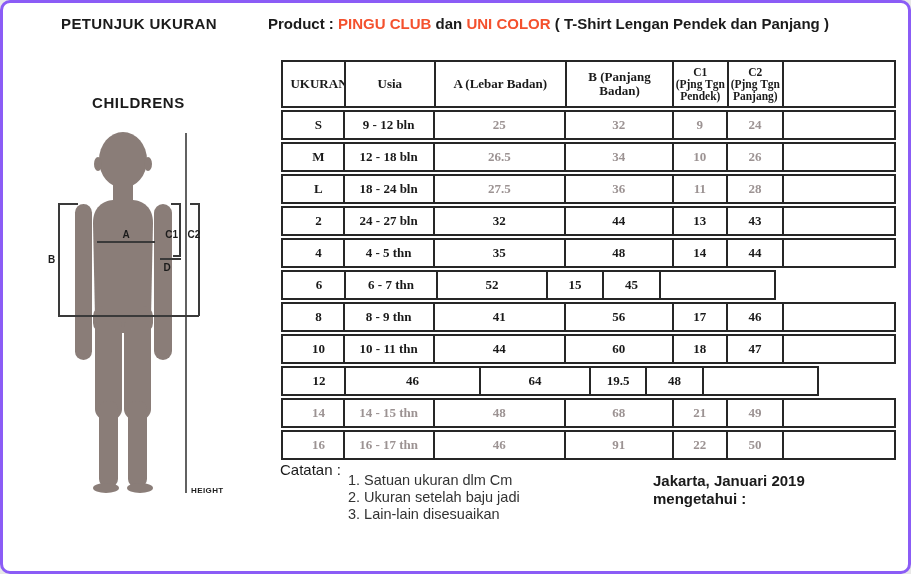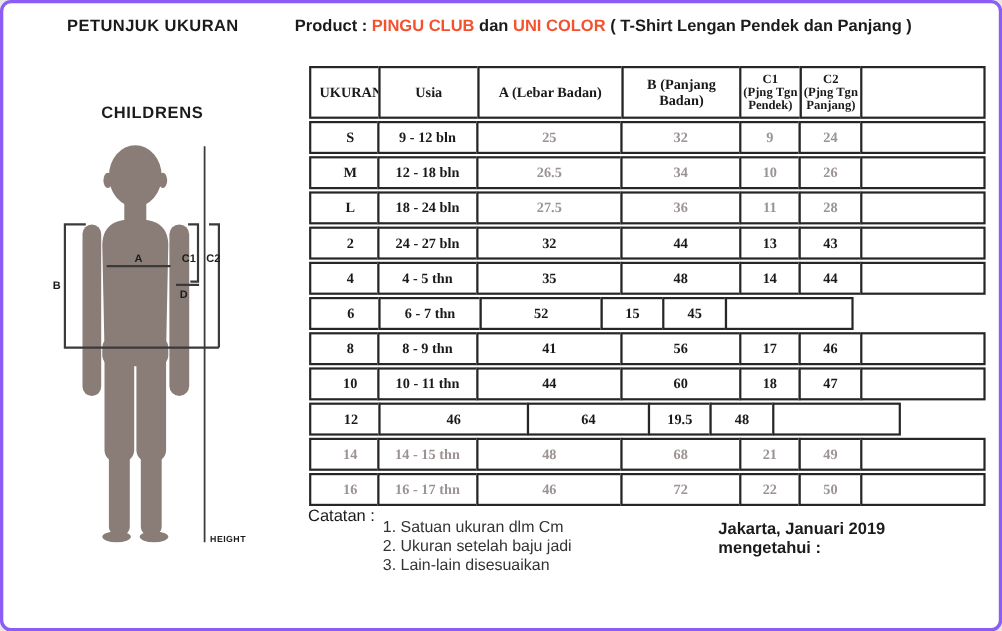--- a/index.html
+++ b/index.html
@@ -190,21 +190,21 @@
           <div class="cell c2 muted">48</div>
           <div class="cell c3 muted">68</div>
           <div class="cell c4 muted">21</div>
           <div class="cell c5 muted">49</div>
           <div class="cell c6 muted"></div>
         </div>
         <div class="trow">
           <div class="cell c0 muted">16</div>
           <div class="cell c1 muted">16 - 17 thn</div>
           <div class="cell c2 muted">46</div>
-          <div class="cell c3 muted">72</div>
+          <div class="cell c3 muted">91</div>
           <div class="cell c4 muted">22</div>
           <div class="cell c5 muted">50</div>
           <div class="cell c6 muted"></div>
         </div>
       </div>
   </div>
 
   <div class="abs notes-label">Catatan :</div>
   <div class="abs notes-list">
     <div>1. Satuan ukuran dlm Cm</div>

